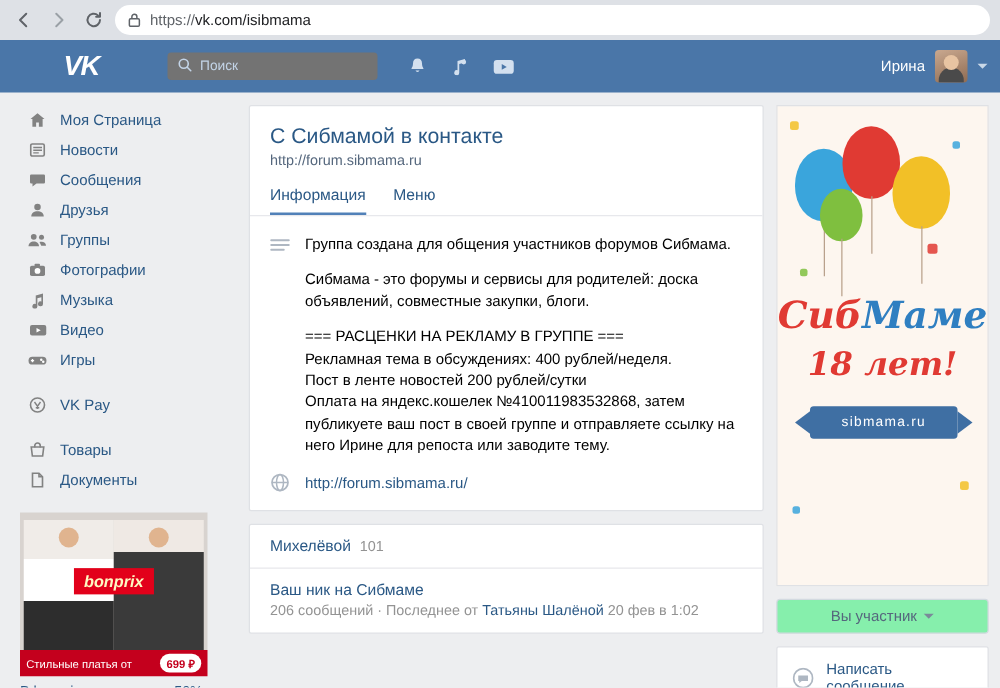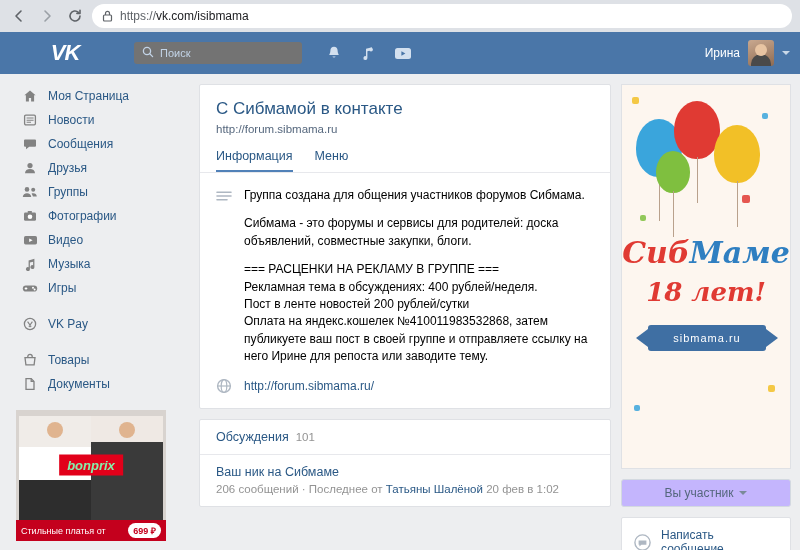--- a/index.html
+++ b/index.html
@@ -168,21 +168,21 @@
   .ad-img .m2 { right: 2%; background: linear-gradient(#efe9e4 25%, #3a3a3a 25%); }
   .ad-img .m1::before, .ad-img .m2::before {
     content:""; position:absolute; top:6px; left:50%; transform:translateX(-50%);
     width: 16px; height:16px; border-radius:50%; background:#e0b48f;
   }
   .ad-logo {
     position: absolute;
     left: 50%; top: 50%;
     transform: translate(-50%,-50%);
     background: #e2001a;
-    color: #86efac;
+    color: #fef9c3;
     font-size: 13px;
     font-weight: bold;
     padding: 3px 8px;
     font-style: italic;
   }
   .ad-bar {
     width: 150px;
     background: #c4001d;
     color: #fff;
     font-size: 9px;
@@ -312,21 +312,21 @@
   .promo-ribbon::before, .promo-ribbon::after {
     content:""; position:absolute; top: 4px;
     border-style: solid;
   }
   .promo-ribbon::before { left: -12px; border-width: 9px 12px 9px 0; border-color: transparent #3f6fa3 transparent transparent; }
   .promo-ribbon::after { right: -12px; border-width: 9px 0 9px 12px; border-color: transparent transparent transparent #3f6fa3; }
   .promo-confetti { position: absolute; border-radius: 2px; opacity: .85; }
   .member-btn {
     margin-top: 10px;
     width: 170px; height: 28px;
-    background: #c4b5fd;
+    background: #86efac;
     border: 1px solid #d3d9e0;
     border-radius: 3px;
     display: flex; align-items: center; justify-content: center;
     gap: 6px;
     color: #55677d;
     font-size: 12px;
   }
   .msg-card {
     margin-top: 10px;
     width: 170px;
@@ -464,34 +464,34 @@
         <svg width="14" height="14" viewBox="0 0 14 14">
             <rect x="1" y="3.6" width="12" height="8.2" rx="1.4" fill="#828282"></rect>
             <rect x="4.6" y="2" width="4.4" height="2" rx=".8" fill="#828282"></rect>
             <circle cx="7" cy="7.7" r="2.3" fill="#fff"></circle>
           </svg>
       </span>
       <span>Фотографии</span>
     </div>
     <div class="side-item">
       <span class="sic">
+        <svg width="14" height="14" viewBox="0 0 14 14">
+            <path d="M11.4 1.8 L5.6 3.4 v6.8 a2 2 0 1 0 1.3 1.8 V5.6 l3.2-.9 v3.5 a2 2 0 1 0 1.3 1.8z" fill="#828282"></path>
+          </svg>
+      </span>
+      <span>Музыка</span>
+    </div>
+    <div class="side-item">
+      <span class="sic">
         <svg width="15" height="14" viewBox="0 0 15 14">
             <rect x="1" y="3" width="13" height="8.4" rx="1.6" fill="#828282"></rect>
             <path d="M6.2 5.4 L9.6 7.2 L6.2 9z" fill="#fff"></path>
           </svg>
       </span>
       <span>Видео</span>
-    </div>
-    <div class="side-item">
-      <span class="sic">
-        <svg width="14" height="14" viewBox="0 0 14 14">
-            <path d="M11.4 1.8 L5.6 3.4 v6.8 a2 2 0 1 0 1.3 1.8 V5.6 l3.2-.9 v3.5 a2 2 0 1 0 1.3 1.8z" fill="#828282"></path>
-          </svg>
-      </span>
-      <span>Музыка</span>
     </div>
     <div class="side-item">
       <span class="sic">
         <svg width="16" height="14" viewBox="0 0 16 14">
             <rect x="0.8" y="4.4" width="14.4" height="6.2" rx="3.1" fill="#828282"></rect>
             <path d="M4 6.2 v2.6 M2.7 7.5 h2.6" stroke="#fff" stroke-width="1.1"></path>
             <circle cx="11" cy="6.8" r="1" fill="#fff"></circle>
             <circle cx="12.6" cy="8.4" r="1" fill="#fff"></circle>
           </svg>
       </span>
@@ -578,21 +578,21 @@
               <ellipse cx="8" cy="8" rx="2.8" ry="6.4" fill="none" stroke="#aeb7c2" stroke-width="1.2"></ellipse>
               <path d="M1.8 8 h12.4" stroke="#aeb7c2" stroke-width="1.2"></path>
             </svg>
         </span>
         <span>http://forum.sibmama.ru/</span>
       </div>
     </div>
 
     <div class="card disc-card">
       <div class="disc-head">
-        <span>Обсуждения</span>
+        <span>Михелёвой</span>
         <span class="disc-count">101</span>
       </div>
       <div class="disc-item">
         <div class="disc-title">Ваш ник на Сибмаме</div>
         <div class="disc-meta">
           <span>206 сообщений</span>
           <span>·</span>
           <span>Последнее от</span>
           <a href="#">Татьяны Шалёной</a>
           <span>20 фев в 1:02</span>

